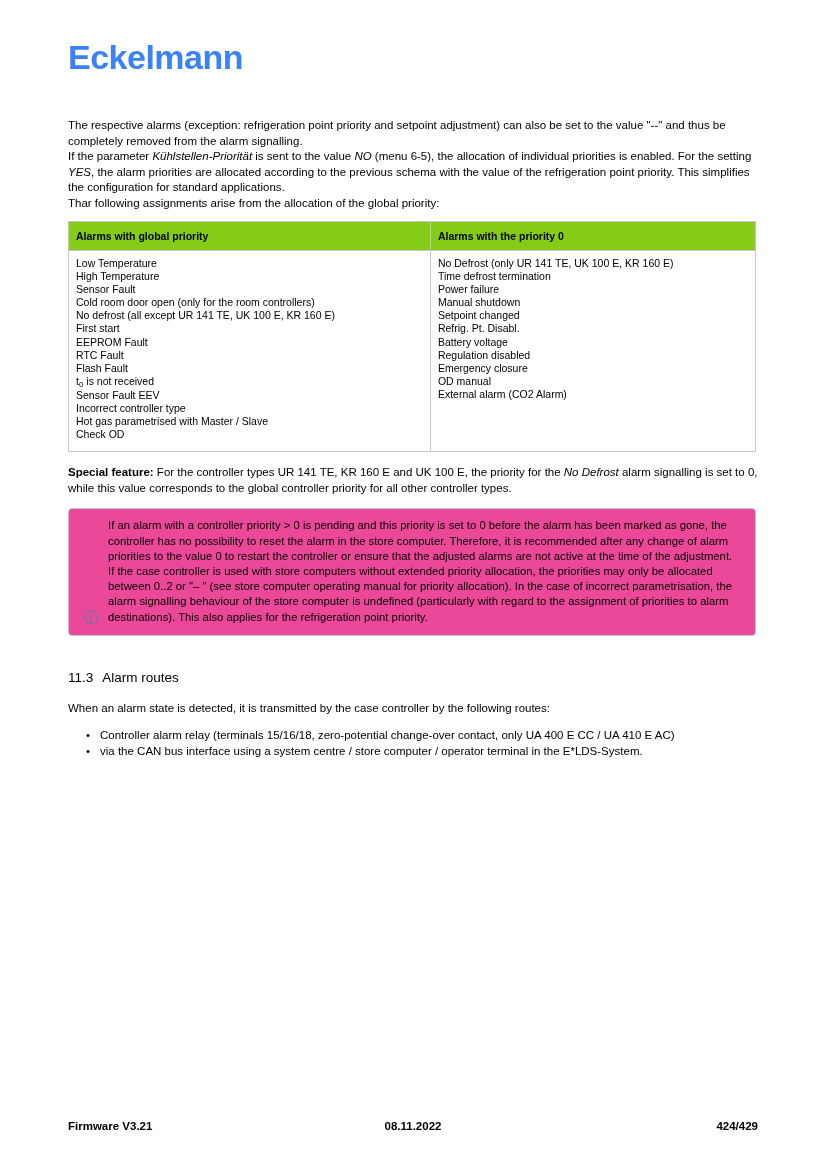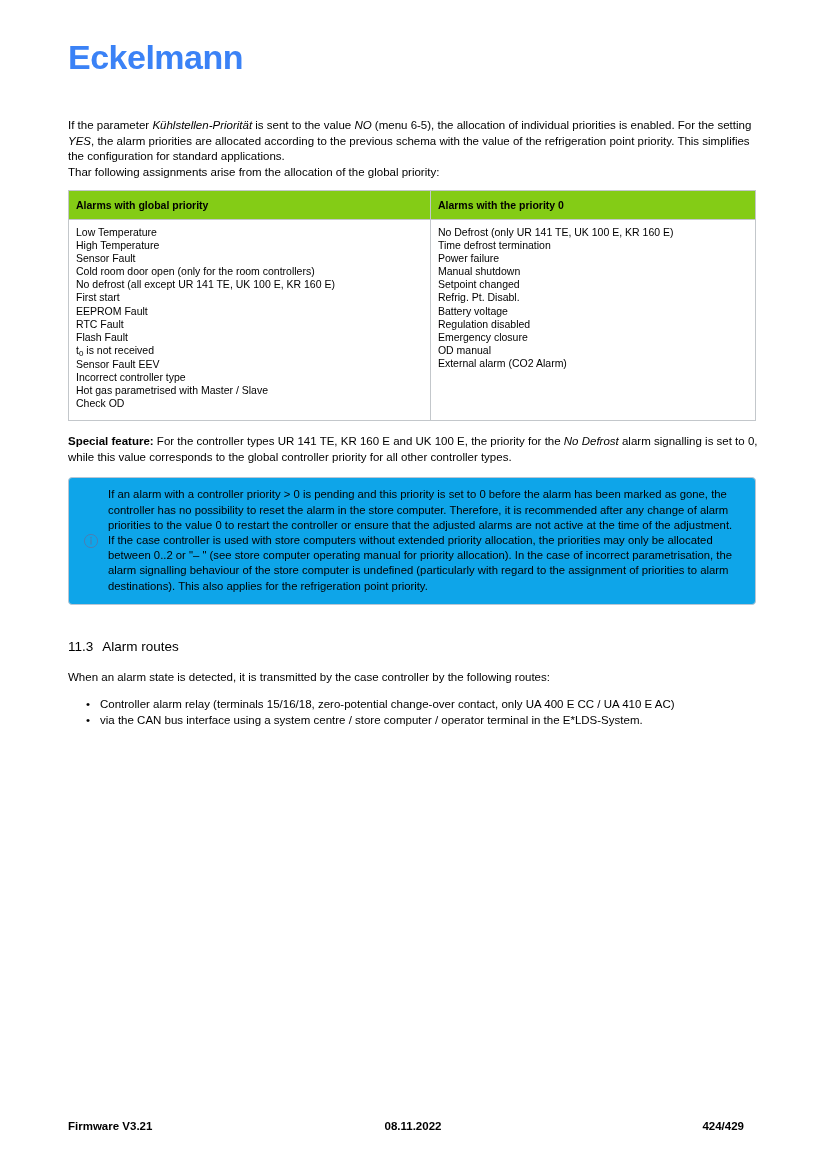--- a/index.html
+++ b/index.html
@@ -85,24 +85,24 @@
     margin-top: 13px;
     font-size: 11.5px;
     line-height: 15.5px;
   }
   .special b { font-weight: bold; text-align: center; }
   .special i { font-style: italic; }
   .notebox {
     margin-top: 12px;
     border: 1px solid #b9c6d4;
     border-radius: 4px;
-    background: #0ea5e9;
+    background: #ec4899;
     padding: 9px 14px 10px 14px;
     display: flex;
-    align-items: center;
+    align-items: flex-end;
     width: 688px;
     box-sizing: border-box;
   }
   .note-icon {
     flex: 0 0 auto;
     width: 16px;
     height: 16px;
     margin-right: 9px;
     margin-top: 1px;
   }
@@ -146,33 +146,34 @@
     position: absolute;
     left: 68px;
     top: 1120px;
     width: 690px;
     font-size: 11.5px;
     font-weight: bold;
     color: #000;
   }
   .footer .left { position: absolute; left: 0; top: 0; }
   .footer .center { position: absolute; left: 0; right: 0; top: 0; text-align: center; }
-  .footer .right { position: absolute; right: 14px; top: 0; text-align: right; }
+  .footer .right { position: absolute; right: 0; top: 0; text-align: right; }
   sub { font-size: 8px; vertical-align: baseline; position: relative; bottom: -2px; }
 </style>
 </head>
 <body>
 
 <div class="page">
 
   <div class="logo">Eckelmann</div>
 
   <div class="content">
 
     <div class="intro-block">
+      <p class="para">The respective alarms (exception: refrigeration point priority and setpoint adjustment) can also be set to the value "--" and thus be completely removed from the alarm signalling.</p>
       <p class="para"><span>If the parameter </span><i>Kühlstellen-Priorität</i><span> is sent to the value </span><i>NO</i><span> (menu 6-5), the allocation of individual priorities is enabled. For the setting </span><i>YES</i><span>, the alarm priorities are allocated according to the previous schema with the value of the refrigeration point priority. This simplifies the configuration for standard applications.</span></p>
       <p class="para">Thar following assignments arise from the allocation of the global priority:</p>
     </div>
 
     <table class="tbl">
       <thead>
         <tr>
           <th style="width:50.5%">Alarms with global priority</th>
           <th>Alarms with the priority 0</th>
         </tr>

